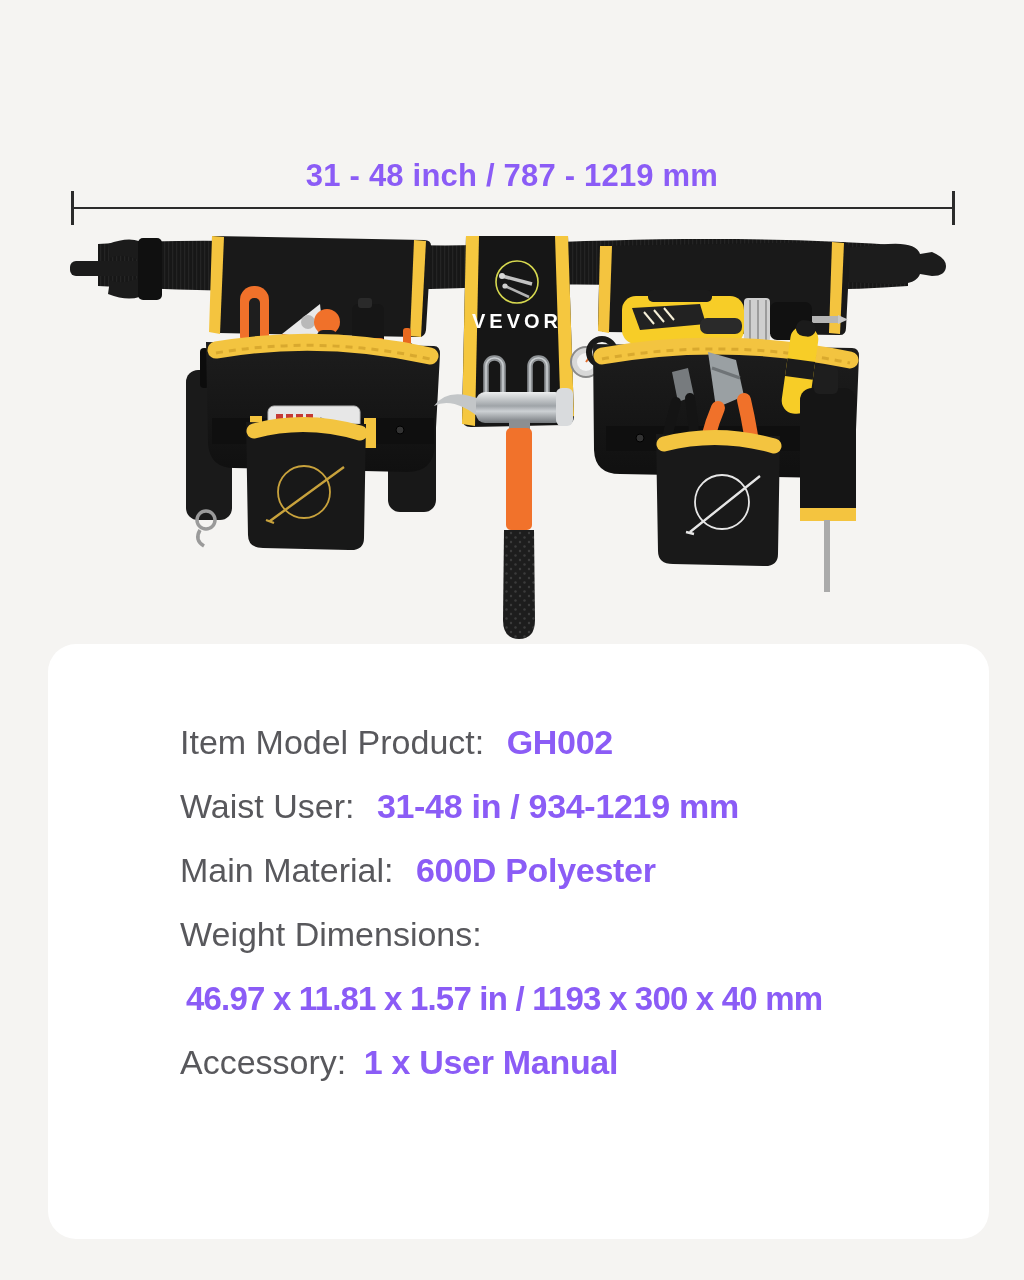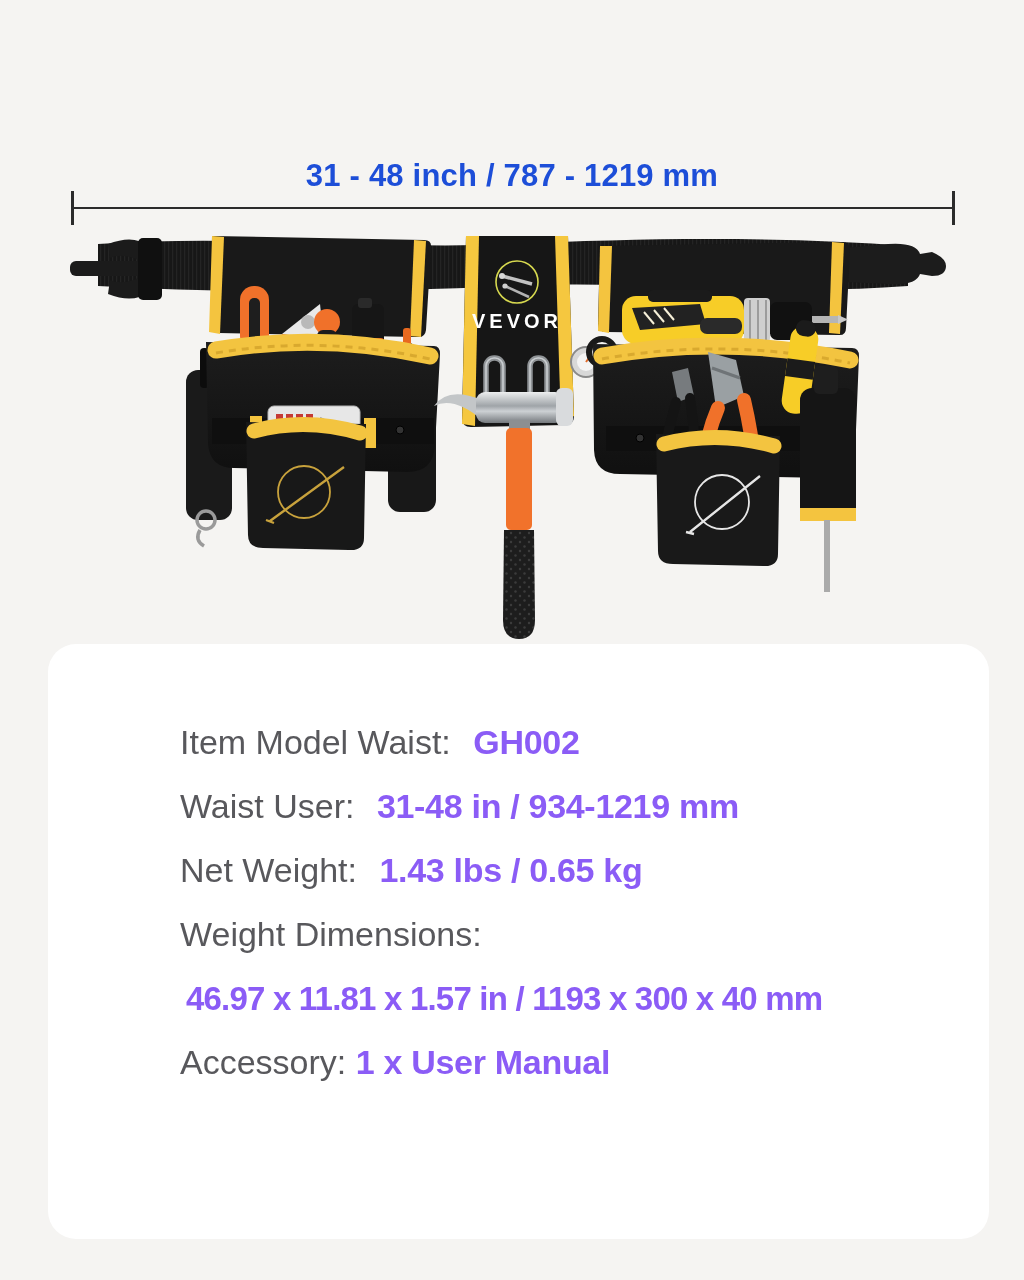--- a/index.html
+++ b/index.html
@@ -5,21 +5,21 @@
   html,body{margin:0;padding:0;}
   body{background:#e9e9e9;}
   .page{
     position:relative; width:1024px; height:1280px; margin:0 auto;
     background:#f5f4f2; overflow:hidden;
     font-family:"Liberation Sans","DejaVu Sans",sans-serif;
   }
   
   .dim-title{
     position:absolute; top:158px; left:0; width:1024px;
-    text-align:center; font-size:31px; font-weight:700; color:#1d4ed8;
+    text-align:center; font-size:31px; font-weight:700; color:#8b5cf6;
     letter-spacing:0.2px;
   }
   .measure{
     position:absolute; left:71px; top:191px; width:878px; height:34px;
     border-left:3px solid #2b2b2b; border-right:3px solid #2b2b2b;
   }
   .measure .hline{
     position:absolute; left:0; right:0; top:50%; height:2px; margin-top:-1px;
     background:#2b2b2b;
   }
@@ -31,21 +31,21 @@
     background:#ffffff; border-radius:28px;
   }
   .spec-list{position:absolute; left:132px; top:66px; right:40px;}
   .spec-line{
     height:64px; line-height:64px; font-size:34px; color:#58585c;
     white-space:nowrap;
   }
   .spec-label{font-weight:400; color:#58585c;}
   .spec-value{font-weight:700; color:#8b5cf6; margin-left:13px; letter-spacing:-0.3px;}
   .spec-value.block{margin-left:6px; letter-spacing:-0.8px; font-size:33px;}
-  .spec-value.tight{margin-left:0;}
+  .spec-value.tight{margin-left:8px;}
 </style>
 </head>
 <body>
 
 <div class="page">
 
   <div class="dim-title">31 - 48 inch / 787 - 1219 mm</div>
 
   <div class="measure">
     <div class="hline"></div>
@@ -269,34 +269,34 @@
       <rect x="800" y="288" width="56" height="13" fill="#F4C43F"></rect>
       <rect x="824" y="300" width="6" height="72" fill="#aaaaaa"></rect>
       <rect x="814" y="146" width="24" height="28" rx="5" fill="#1e1e1e"></rect>
     </g>
   </svg>
 
   <div class="spec-card">
     <div class="spec-list">
 
       <div class="spec-line">
-        <span class="spec-label">Item Model Waist:</span>
+        <span class="spec-label">Item Model Product:</span>
         <span class="spec-value">GH002</span>
       </div>
 
       <div class="spec-line">
         <span class="spec-label">Waist User:</span>
         <span class="spec-value">31-48 in / 934-1219 mm</span>
       </div>
 
-
-      <div class="spec-line">
-        <span class="spec-label">Net Weight:</span>
-        <span class="spec-value">1.43 lbs / 0.65 kg</span>
-      </div>
+      <div class="spec-line">
+        <span class="spec-label">Main Material:</span>
+        <span class="spec-value">600D Polyester</span>
+      </div>
+
 
       <div class="spec-line">
         <span class="spec-label">Weight Dimensions:</span>
       </div>
 
       <div class="spec-line">
         <span class="spec-value block">46.97 x 11.81 x 1.57 in / 1193 x 300 x 40 mm</span>
       </div>
 
       <div class="spec-line">

